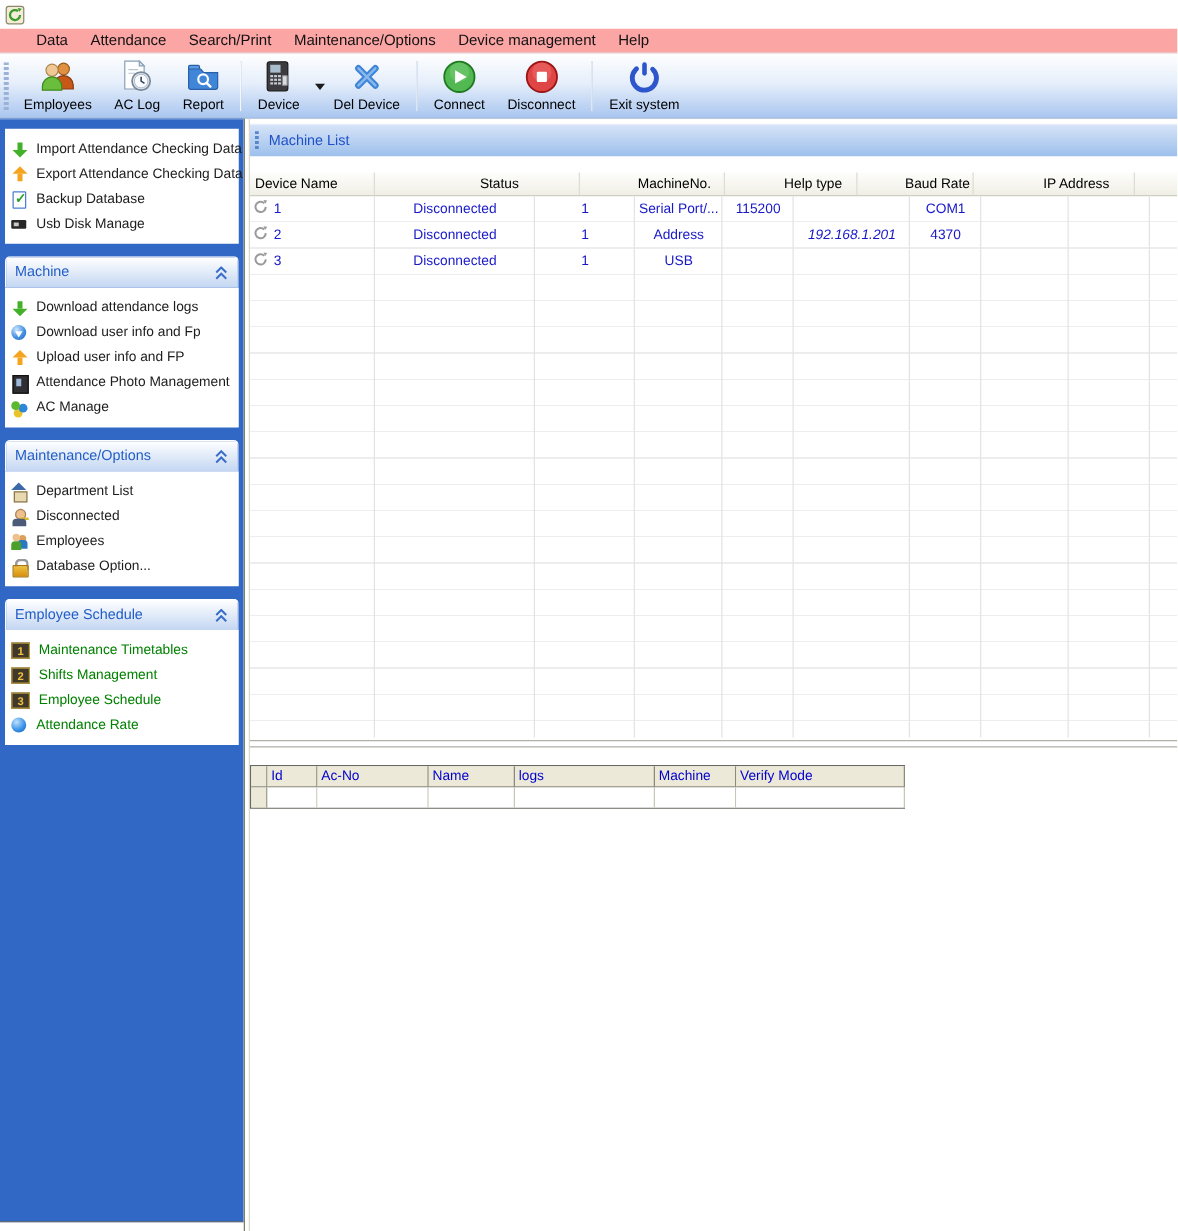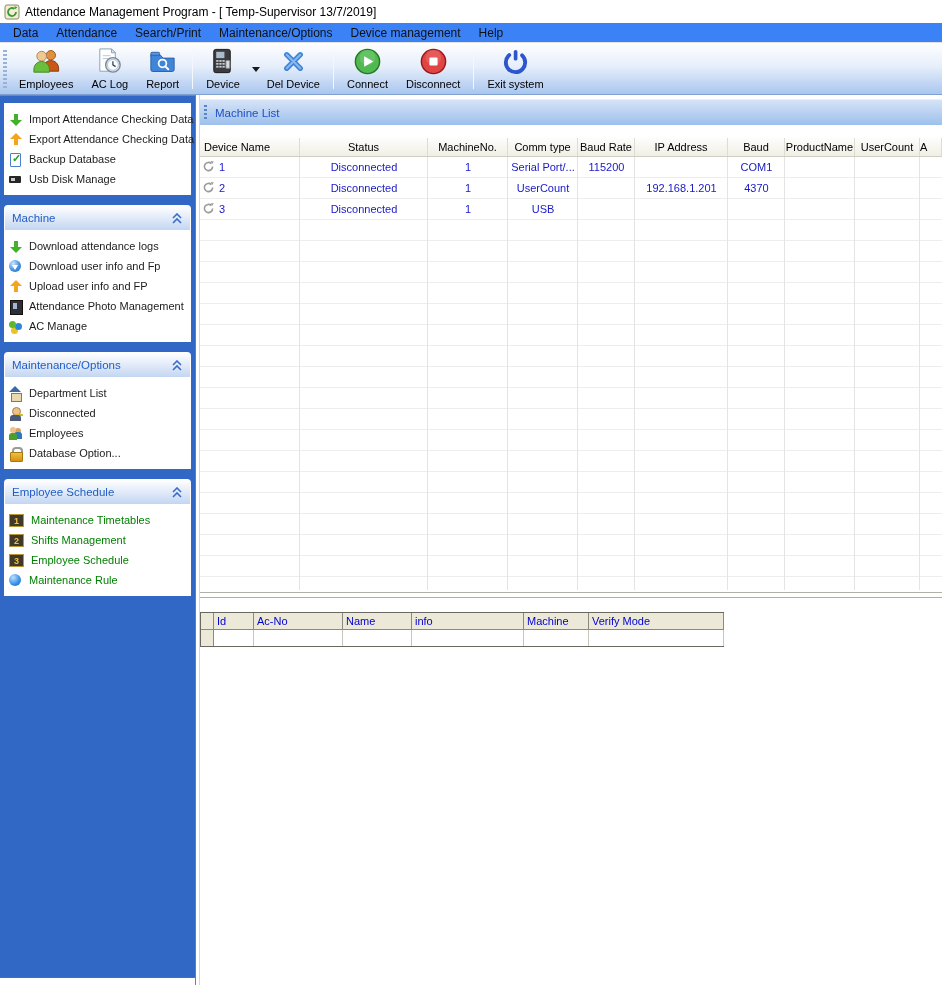--- a/index.html
+++ b/index.html
@@ -5,22 +5,22 @@
   * { margin:0; padding:0; box-sizing:border-box; }
   html,body { width:942px; height:985px; overflow:hidden; background:#fff;
     font-family:"Liberation Sans", sans-serif; }
 
   
   .titlebar { height:23px; background:#fff; display:flex; align-items:center; padding-left:4px; }
   .titlebar .app-ico { width:16px; height:16px; margin-right:5px; display:inline-flex; }
   .titlebar .title-text { font-size:12px; color:#000; }
 
   
-  .menubar { height:20px; background:#3b82f6; display:flex; align-items:center;
-    border-bottom:1px solid #e2e2e2; padding-left:4px; }
+  .menubar { height:20px; background:#fca5a5; display:flex; 
+    border-bottom:1px solid #e2e2e2; padding-left:20px; }
   .menu-item { font-size:12px; color:#111; padding:2px 9px; cursor:default; }
 
   
   .toolbar { height:52px; background:linear-gradient(#fefefe, #e7effb 45%, #a9c6ef);
     border-bottom:1px solid #7f9fd0; display:flex; align-items:stretch; padding:2px 0 1px 2px; }
   .tb-grip { width:4px; margin:5px 3px 5px 1px;
     background:repeating-linear-gradient(to bottom,#9ab2d8 0 2px, transparent 2px 4px); }
   .tbtn { display:flex; flex-direction:column; align-items:center; justify-content:flex-end;
     padding:2px 9px 3px; position:relative; }
   .tb-ico { height:33px; display:flex; align-items:center; }
@@ -86,21 +86,21 @@
   .captionbar { height:26px; background:linear-gradient(#d6e3f7,#9dc0ec);
     display:flex; align-items:center; border-top:1px solid #e8f0fb; }
   .grip { width:3px; height:15px; margin:0 8px 0 4px;
     background:repeating-linear-gradient(to bottom,#5a86c8 0 2px, transparent 2px 4px); }
   .caption-text { font-size:11.5px; color:#1e50c8; }
   .ml-gap { height:13px; }
 
   
   .ml-table { position:relative; }
   .ml-header { display:flex; height:19px; background:linear-gradient(#fdfdfb,#f0efe6);
-    border-bottom:1px solid #cfcec2; }
+    border-bottom:1px solid #cfcec2;gap:36px; }
   .mlh-cell { font-size:11px; color:#000; line-height:18px; overflow:hidden; white-space:nowrap;
     border-right:1px solid #ddddd2; flex:none; }
   .ml-body { position:relative; height:433px;
     background:repeating-linear-gradient(to bottom, transparent 0 20px, #ededed 20px 21px); }
   .vline { position:absolute; top:0; bottom:0; width:1px; background:#e4e4e4; }
   .ml-row { position:absolute; left:0; display:flex; height:21px; }
   .mlb-cell { font-size:11px; color:#1818c8; line-height:20px; white-space:nowrap; overflow:hidden; flex:none; }
   .dev-ico { display:inline-flex; vertical-align:-2px; margin:0 4px 0 2px; }
 
   
@@ -118,21 +118,20 @@
 <body>
 
 <div class="titlebar">
   <span class="app-ico">
     <svg width="16" height="16" viewBox="0 0 16 16">
       <rect x="1" y="1" width="14" height="14" rx="2" fill="#f2ecd8" stroke="#8a8a6a"></rect>
       <path d="M12 8a4 4 0 1 1-1.5-3.1" stroke="#3a9a2a" stroke-width="1.8" fill="none"></path>
       <path d="M10.2 2.3l3.2 .6-2 2.4z" fill="#3a9a2a"></path>
     </svg>
   </span>
-  <span class="title-text">Attendance Management Program - [ Temp-Supervisor 13/7/2019]</span>
 </div>
 
 <div class="menubar">
 
     <span class="menu-item">Data</span>
 
     <span class="menu-item">Attendance</span>
 
     <span class="menu-item">Search/Print</span>
 
@@ -378,21 +377,21 @@
               <span class="sb-label">Shifts Management</span>
             </div>
 
             <div class="sb-item">
               <span class="ic ic-timetable-3"></span>
               <span class="sb-label">Employee Schedule</span>
             </div>
 
             <div class="sb-item">
               <span class="ic ic-blue-ball"></span>
-              <span class="sb-label">Maintenance Rule</span>
+              <span class="sb-label">Attendance Rate</span>
             </div>
           </div>
       </div>
 
     </div>
     <div class="sidebar-filler"></div>
   </div>
 
   <div class="v-split"></div>
 
@@ -402,21 +401,21 @@
       <span class="grip"></span>
       <span class="caption-text">Machine List</span>
     </div>
     <div class="ml-gap"></div>
 
     <div class="ml-table">
       <div class="ml-header" id="ml-header">
           <div class="mlh-cell" style="width: 100px; text-align: left; padding-left: 4px;">Device Name</div>
           <div class="mlh-cell" style="width: 128px; text-align: center;">Status</div>
           <div class="mlh-cell" style="width: 80px; text-align: center;">MachineNo.</div>
-          <div class="mlh-cell" style="width: 70px; text-align: center;">Comm type</div>
+          <div class="mlh-cell" style="width: 70px; text-align: center;">Help type</div>
           <div class="mlh-cell" style="width: 57px; text-align: center;">Baud Rate</div>
           <div class="mlh-cell" style="width: 93px; text-align: center;">IP Address</div>
           <div class="mlh-cell" style="width: 57px; text-align: center;">Baud</div>
           <div class="mlh-cell" style="width: 70px; text-align: center;">ProductName</div>
           <div class="mlh-cell" style="width: 65px; text-align: center;">UserCount</div>
           <div class="mlh-cell" style="width: 22px; text-align: left;">A</div>
         </div>
       <div class="ml-body" id="ml-body">
           <div class="vline" style="left: 99px;"></div>
           <div class="vline" style="left: 227px;"></div>
@@ -446,23 +445,23 @@
           </div>
           <div class="ml-row" style="top: 21px;">
             <div class="mlb-cell" style="width: 100px; text-align: left;"><span class="dev-ico">
                 <svg width="13" height="13" viewBox="0 0 13 13">
                   <path d="M10.6 6.5a4.1 4.1 0 1 1-1.2-2.9" fill="none" stroke="#9a9a9a" stroke-width="1.6"></path>
                   <path d="M8.8 1l3 .4-1.7 2.5z" fill="#9a9a9a"></path>
                 </svg>
               </span><span>2</span></div>
             <div class="mlb-cell" style="width: 128px; text-align: center;">Disconnected</div>
             <div class="mlb-cell" style="width: 80px; text-align: center;">1</div>
-            <div class="mlb-cell" style="width: 70px; text-align: center;">UserCount</div>
+            <div class="mlb-cell" style="width: 70px; text-align: center;">Address</div>
             <div class="mlb-cell" style="width: 57px; text-align: center;"></div>
-            <div class="mlb-cell" style="width: 93px; text-align: center;">192.168.1.201</div>
+            <div class="mlb-cell" style="width: 93px; text-align: center; font-style: italic;">192.168.1.201</div>
             <div class="mlb-cell" style="width: 57px; text-align: center;">4370</div>
             <div class="mlb-cell" style="width: 70px; text-align: center;"></div>
             <div class="mlb-cell" style="width: 65px; text-align: center;"></div>
             <div class="mlb-cell" style="width: 22px; text-align: left;"></div>
           </div>
           <div class="ml-row" style="top: 42px;">
             <div class="mlb-cell" style="width: 100px; text-align: left;"><span class="dev-ico">
                 <svg width="13" height="13" viewBox="0 0 13 13">
                   <path d="M10.6 6.5a4.1 4.1 0 1 1-1.2-2.9" fill="none" stroke="#9a9a9a" stroke-width="1.6"></path>
                   <path d="M8.8 1l3 .4-1.7 2.5z" fill="#9a9a9a"></path>
@@ -482,21 +481,21 @@
     </div>
 
     <div class="h-split"></div>
 
     <div class="log-grid" id="log-grid">
         <div class="lg-row">
           <div class="lg-hcell" style="width: 13px; padding-left: 0px;"></div>
           <div class="lg-hcell" style="width: 40px;">Id</div>
           <div class="lg-hcell" style="width: 89px;">Ac-No</div>
           <div class="lg-hcell" style="width: 69px;">Name</div>
-          <div class="lg-hcell" style="width: 112px;">info</div>
+          <div class="lg-hcell" style="width: 112px;">logs</div>
           <div class="lg-hcell" style="width: 65px;">Machine</div>
           <div class="lg-hcell" style="width: 135px;">Verify Mode</div>
         </div>
         <div class="lg-row">
           <div class="lg-cell lg-sel" style="width: 13px;"></div>
           <div class="lg-cell" style="width: 40px;"></div>
           <div class="lg-cell" style="width: 89px;"></div>
           <div class="lg-cell" style="width: 69px;"></div>
           <div class="lg-cell" style="width: 112px;"></div>
           <div class="lg-cell" style="width: 65px;"></div>

